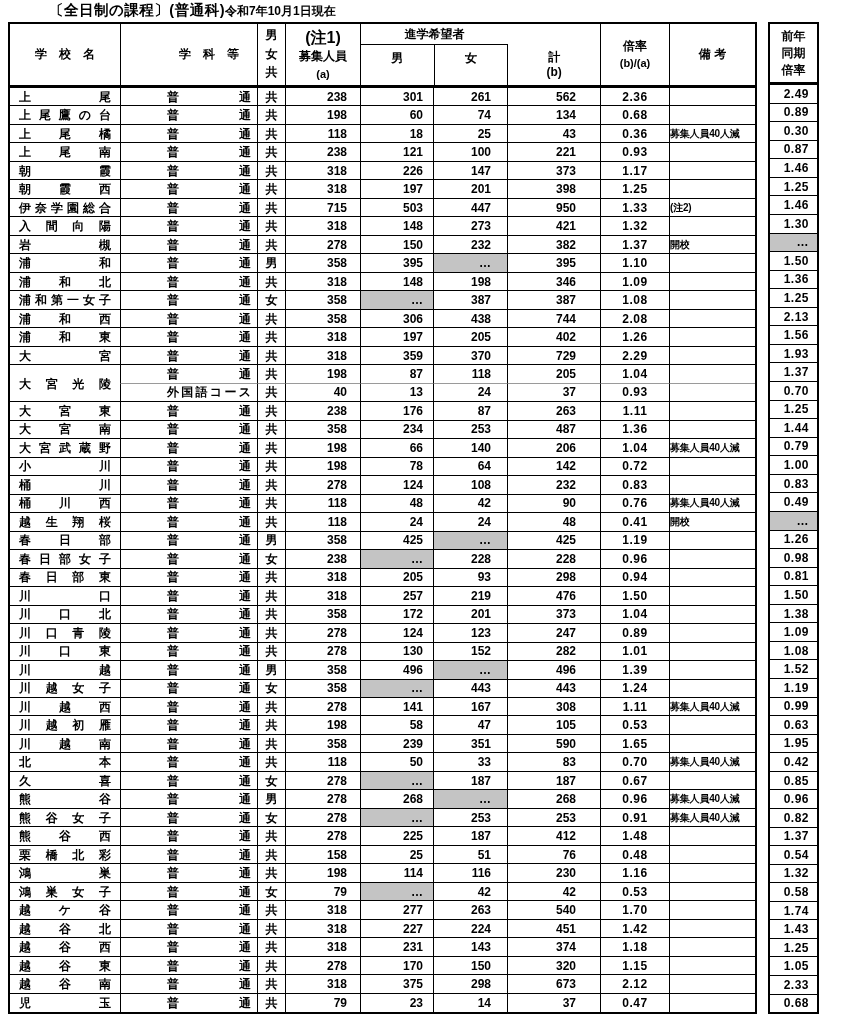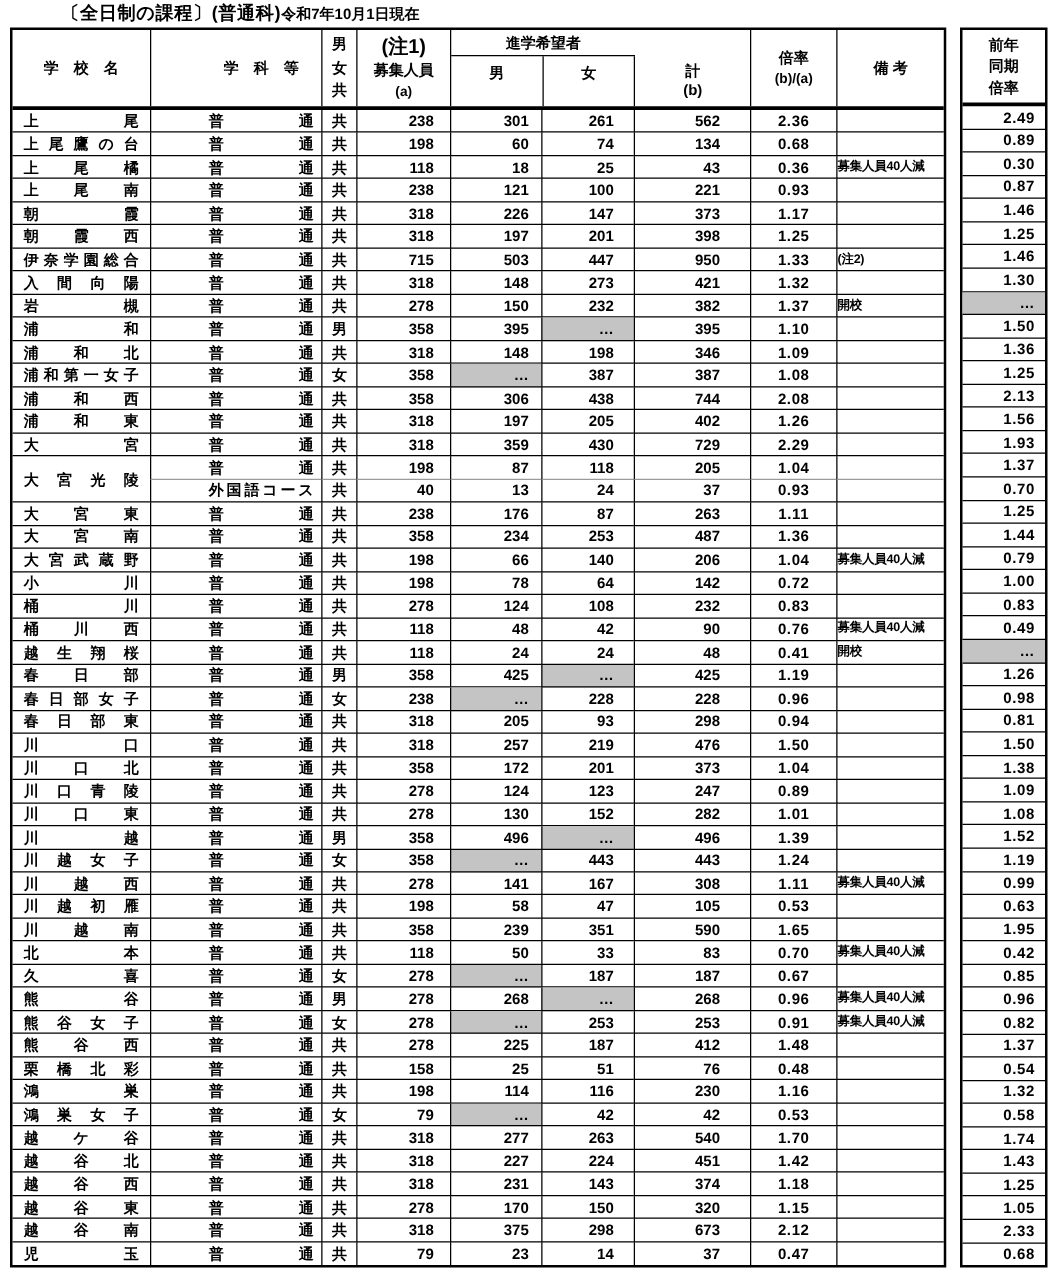--- a/index.html
+++ b/index.html
@@ -12,21 +12,21 @@
   .page{position:relative;width:843px;height:1024px;overflow:hidden;}
 
   .title-bar{position:absolute;left:2px;top:2px;width:749px;height:18px;
     display:flex;justify-content:flex-start;align-items:flex-end;margin-left:47px;}
   .doc-title{font-size:14.5px;letter-spacing:.5px;}
   .doc-date{font-size:12px;padding-right:8px;}
 
   
   .main-table{position:absolute;left:8px;top:22px;width:749px;height:992px;
     border:2px solid #000;box-sizing:border-box;display:flex;flex-direction:column;background:#fff;}
-  .prev-table{position:absolute;left:768px;top:22px;width:70px;height:992px;
+  .prev-table{position:absolute;left:768px;top:22px;width:51px;height:992px;
     border:2px solid #000;box-sizing:border-box;display:flex;flex-direction:column;background:#fff;}
 
   .thead{height:61px;flex:none;border-bottom:3px solid #000;display:flex;}
   .hc{box-sizing:border-box;display:flex;align-items:center;justify-content:center;
       text-align:center;font-size:12px;line-height:1.15;}
   .bl{border-left:1px solid #000;}
 
   .col-name{width:110px;}
   .col-dept{width:137px;padding-left:40px;}
   .col-gender{width:28px;}
@@ -455,21 +455,21 @@
           </div>
           <div class="cell col-dept">
             <div class="just">
               <span>普</span>
               <span>通</span>
             </div>
           </div>
           <div class="cell col-gender">共</div>
           <div class="cell col-capacity">318</div>
           <div class="cell col-male">359</div>
-          <div class="cell col-female">430</div>
+          <div class="cell col-female">370</div>
           <div class="cell col-total">729</div>
           <div class="cell col-ratio">2.29</div>
           <div class="cell col-remarks"></div>
         </div>
         <div class="row gray-divider">
           <div class="cell col-name merge-down">
             <div class="merge-label">
               <div class="just">
                 <span>大</span>
                 <span>宮</span>

